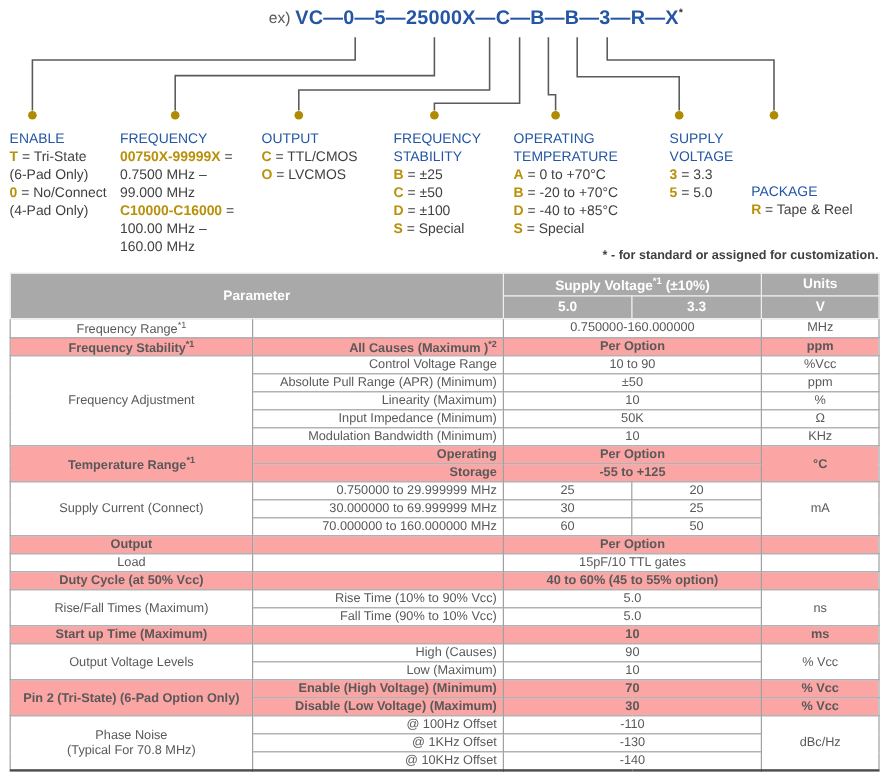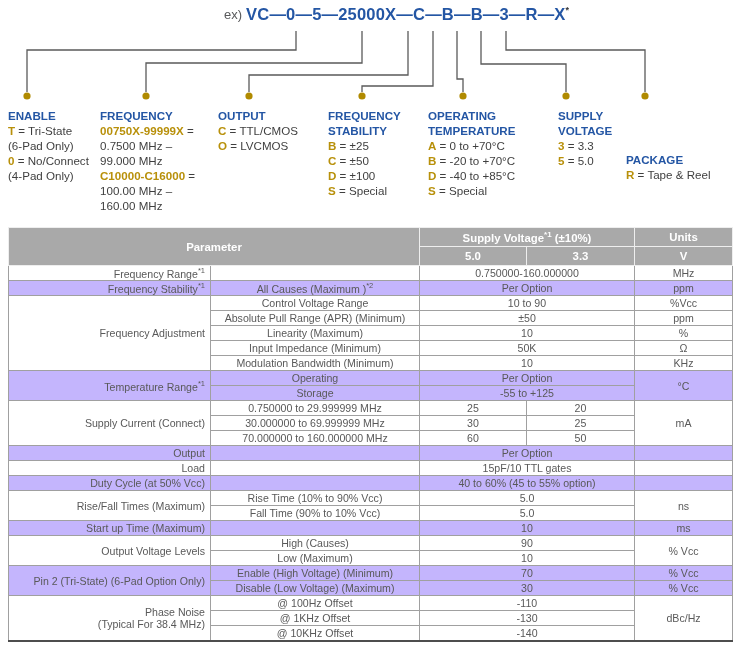--- a/index.html
+++ b/index.html
@@ -10,44 +10,44 @@
   
   .diagram{position:absolute;top:0;left:0;width:740px;height:172px;}
   .part-line{position:absolute;top:5px;left:224px;white-space:nowrap;}
   .part-prefix{font-size:13px;color:#58595b;font-weight:normal;margin-right:4px;vertical-align:1px;}
   .part-code{font-size:16.5px;font-weight:bold;color:#2456a4;letter-spacing:0.2px;}
   .part-sup{font-size:9px;font-weight:bold;color:#333;vertical-align:7px;}
   svg.leaders{position:absolute;top:0;left:0;}
   .leader{fill:none;stroke:#5a5a5a;stroke-width:1.3;}
   .dot{fill:#b08a00;}
   .decoder-col{position:absolute;top:108px;font-size:11.6px;line-height:15px;color:#3f3f3f;white-space:nowrap;}
-  .dec-heading{color:#2456a4;font-weight:bold;}
+  .dec-heading{color:#2456a4;font-weight:normal;}
   .dec-line .code{color:#b8900a;font-weight:bold;}
   .footnote{position:absolute;top:207px;right:8px;font-size:10.5px;font-weight:bold;color:#404040;}
   
   table.spec{
     position:absolute;top:227px;left:8px;width:724px;
     border-collapse:collapse;table-layout:fixed;
     font-size:10.6px;color:#595959;
   }
   table.spec{border:1.5px solid #7f7f7f;border-bottom:2px solid #4d4d4d;}
   .spec th{
     background:#a9a9a9;color:#ffffff;font-weight:bold;font-size:11.4px;
     border:1px solid #eeeeee;height:18px;padding:0 4px;text-align:center;
   }
   .spec th sup{font-size:8px;}
   .spec td{
     border:1px solid #a0a0a0;height:14px;padding:0 5px;
     overflow:hidden;white-space:nowrap;
   }
-  .spec td.param{text-align:right;}
-  .spec td.sub{text-align:center;}
+  .spec td.param{text-align:center;}
+  .spec td.sub{text-align:right;}
   .spec td.val{text-align:center;}
   .spec td.unit{text-align:center;margin-left:36px;}
-  .spec tr.shade td{background:#c4b5fd;}
+  .spec tr.shade td{background:#fca5a5;font-weight:bold;}
   .spec td sup{font-size:7.5px;}
 </style>
 </head>
 <body>
 
 <div class="diagram">
 
   <svg class="leaders" width="740" height="228" viewBox="0 0 740 228">
     <path class="leader" d="M296,31 V50 H27  V92"></path>
     <path class="leader" d="M362,31 V63 H146 V92"></path>
@@ -112,20 +112,21 @@
         <div class="dec-heading">VOLTAGE</div>
         <div class="dec-line"><span class="code">3</span><span> = 3.3</span></div>
         <div class="dec-line"><span class="code">5</span><span> = 5.0</span></div>
       </div>
       <div class="decoder-col" style="left: 626px; margin-top: 44px;">
         <div class="dec-heading">PACKAGE</div>
         <div class="dec-line"><span class="code">R</span><span> = Tape &amp; Reel</span></div>
       </div>
     </div>
 
+  <div class="footnote">* - for standard or assigned for customization.</div>
 </div>
 
 <table class="spec">
   <colgroup>
     <col style="width:202px">
       <col style="width:209px">
     <col style="width:107px">
       <col style="width:108px">
       <col style="width:98px">
   </colgroup>
@@ -258,21 +259,21 @@
         <td class="unit">% Vcc</td>
       </tr>
       <tr class="shade">
         <td class="sub"><span>Disable (Low Voltage) (Maximum)</span></td>
         <td colspan="2" class="val">30</td>
         <td class="unit">% Vcc</td>
       </tr>
       <tr>
         <td class="param" rowspan="3">
           <div>Phase Noise</div>
-          <div>(Typical For 38.4 MHz)</div>
+          <div>(Typical For 70.8 MHz)</div>
         </td>
         <td class="sub"><span>@ 100Hz Offset</span></td>
         <td colspan="2" class="val">-110</td>
         <td class="unit" rowspan="3">dBc/Hz</td>
       </tr>
       <tr>
         <td class="sub"><span>@ 1KHz Offset</span></td>
         <td colspan="2" class="val">-130</td>
       </tr>
       <tr>

